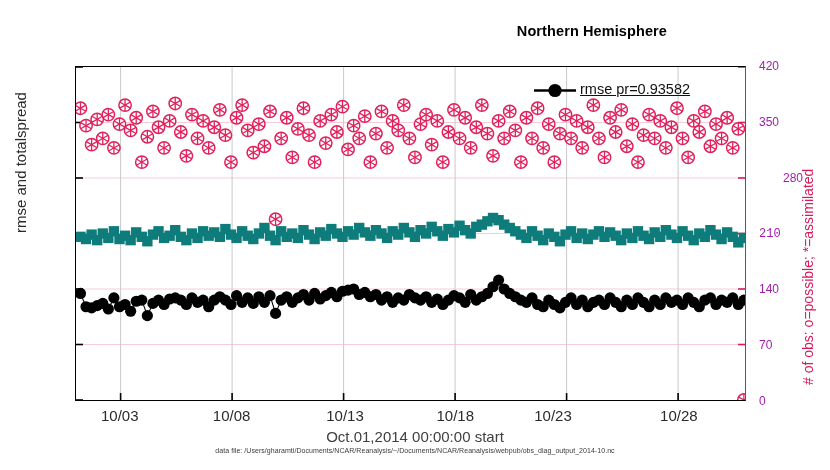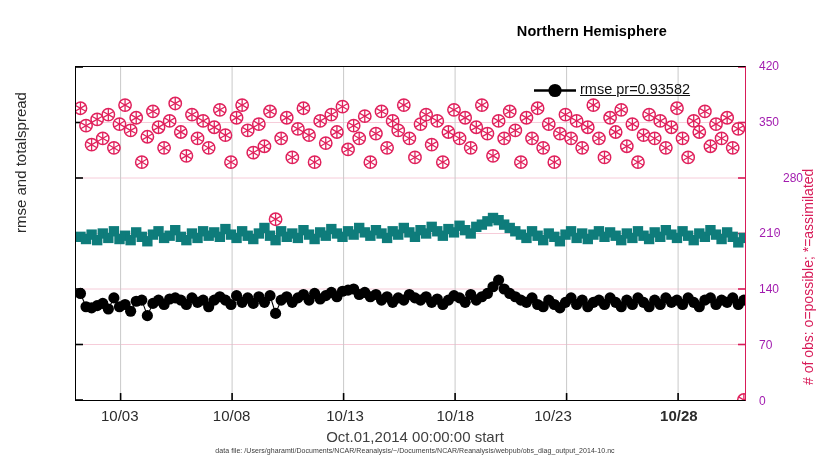--- a/index.html
+++ b/index.html
@@ -1075,21 +1075,21 @@
       <div class="ytick-right" style="top: 289.333px;">140</div>
       <div class="ytick-right" style="top: 233.5px; font-family: Liberation Mono, monospace;">210</div>
       <div class="ytick-right" style="top: 177.667px; margin-left: 24px;">280</div>
       <div class="ytick-right" style="top: 121.833px;">350</div>
       <div class="ytick-right" style="top: 66px;">420</div>
       <div class="xtick" style="left: 119.733px;">10/03</div>
       <div class="xtick" style="left: 231.567px;">10/08</div>
       <div class="xtick" style="left: 333px; margin-left: 12px;">10/13</div>
       <div class="xtick" style="left: 455.233px;">10/18</div>
       <div class="xtick" style="left: 553px;">10/23</div>
-      <div class="xtick" style="left: 678.9px; font-weight: bold;">10/28</div>
+      <div class="xtick" style="left: 678.9px;">10/28</div>
     </div>
 
   <div class="ylabel-left">rmse and totalspread</div>
   <div class="ylabel-right"># of obs: o=possible; *=assimilated</div>
   <div class="xlabel">Oct.01,2014 00:00:00 start</div>
   <div class="footer-note">data file: /Users/gharamti/Documents/NCAR/Reanalysis/~/Documents/NCAR/Reanalysis/webpub/obs_diag_output_2014-10.nc</div>
 
   <div id="legend">
     <div class="legend-row">
       <svg class="legend-sample" viewBox="0 0 46 21">

